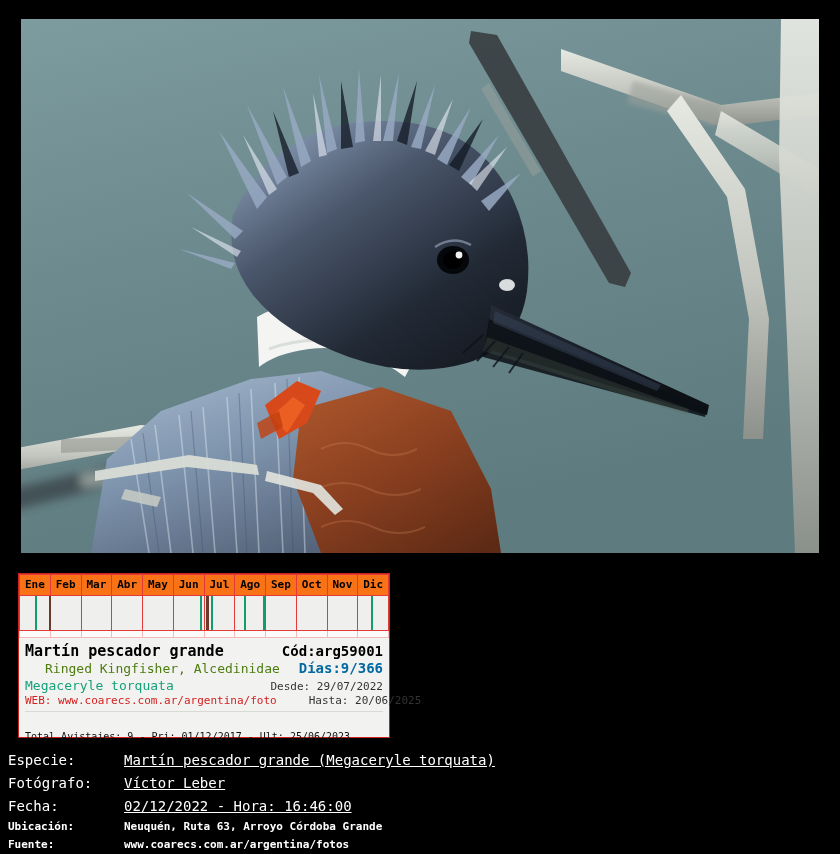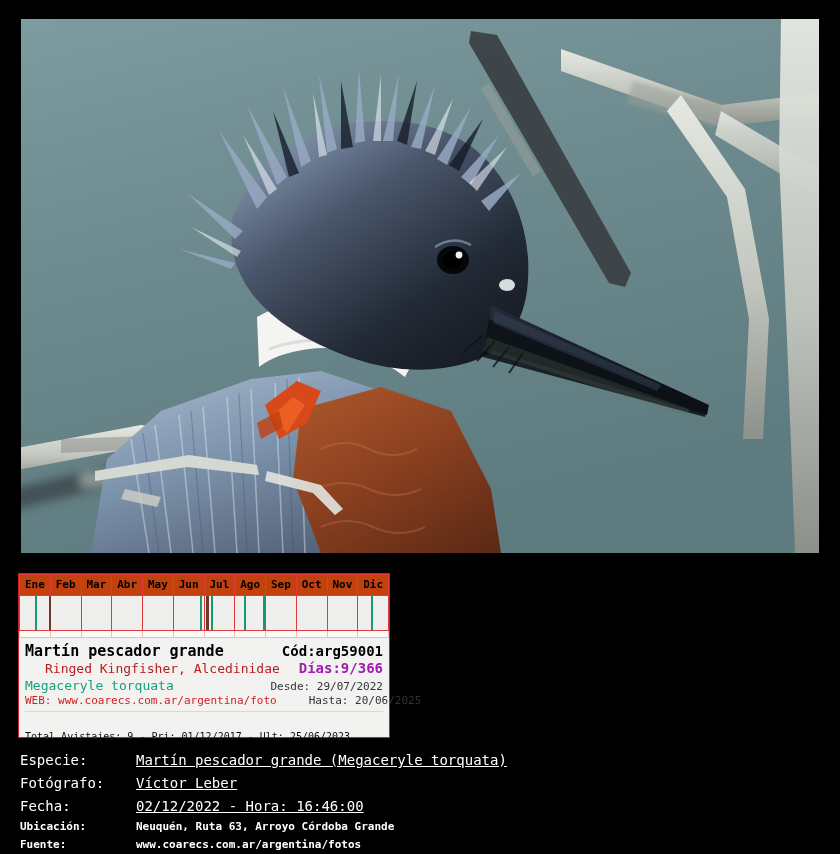--- a/index.html
+++ b/index.html
@@ -20,48 +20,48 @@
   #sighting-card{
     position:absolute;left:18px;top:573px;width:372px;height:165px;
     background:#f2f2f0;color:#000;
     border:1px solid #cf2020;
     box-sizing:border-box;
   }
   #calendar{width:100%;border-collapse:collapse;table-layout:fixed;}
   #calendar th{
     border:1px solid #e23a3a;
     font:bold 11px/1 "DejaVu Sans Mono","Liberation Mono",monospace;
-    padding:4px 0 5px 0;text-align:center;color:#000;background:#c2410c;
+    padding:4px 0 5px 0;text-align:center;color:#000;background:#f97316;
   }
   #calendar td.monthcell{
     border:1px solid #e23a3a;height:34px;padding:0;background:#efefed;
     position:relative;
   }
   #calendar tr.spacer td{
     border:1px solid #f4b9b9;height:6px;padding:0;background:#fbfbfa;
   }
   .tick{position:absolute;top:0;bottom:0;width:2px;background:#139c6e;}
   .tick.dark{background:#6a3a2a;width:3px;}
 
   
   .card-text{padding:4px 6px 0 6px;}
   .row{display:flex;align-items:baseline;white-space:nowrap;}
   .l1-name{font:bold 15px/1.2 "DejaVu Sans Mono","Liberation Mono",monospace;color:#000;}
   .l1-cod{font:bold 14px/1.2 "DejaVu Sans Mono","Liberation Mono",monospace;color:#000;margin-left:auto;}
-  .l2-en{font:13px/1.25 "DejaVu Sans Mono","Liberation Mono",monospace;color:#b91c1c;padding-left:20px;}
-  .l2-dias{font:bold 14px/1.25 "DejaVu Sans Mono","Liberation Mono",monospace;color:#a21caf;margin-left:auto;text-align:center;}
+  .l2-en{font:13px/1.25 "DejaVu Sans Mono","Liberation Mono",monospace;color:#4d7c0f;padding-left:20px;}
+  .l2-dias{font:bold 14px/1.25 "DejaVu Sans Mono","Liberation Mono",monospace;color:#0369a1;margin-left:auto;text-align:center;}
   .l3-sci{font:13px/1.25 "DejaVu Sans Mono","Liberation Mono",monospace;color:#17a07a;}
   .l3-desde{font:11px/1.25 "DejaVu Sans Mono","Liberation Mono",monospace;color:#333;margin-left:auto;}
   .l4-web{font:11px/1.3 "DejaVu Sans Mono","Liberation Mono",monospace;color:#d32020;}
   .l4-hasta{font:11px/1.3 "DejaVu Sans Mono","Liberation Mono",monospace;color:#333;margin-left:auto;padding-left:32px;}
   .l5-total{font:10px/1.3 "DejaVu Sans Mono","Liberation Mono",monospace;color:#111;
             border-top:1px solid #d9d9d6;margin-top:3px;padding-top:18px;}
 
   
-  #meta{position:absolute;left:20px;top:750px;width:810px;}
+  #meta{position:absolute;left:8px;top:750px;width:810px;}
   .meta-row{display:flex;align-items:baseline;margin-bottom:2px;}
   .meta-row.big .k{font:14px/1.5 "DejaVu Sans Mono","Liberation Mono",monospace;color:#fff;width:116px;flex:none;}
   .meta-row.big .v{font:14px/1.5 "DejaVu Sans Mono","Liberation Mono",monospace;color:#fff;text-decoration:underline;}
   .meta-row.small .k{font:bold 11px/1.45 "DejaVu Sans Mono","Liberation Mono",monospace;color:#fff;width:116px;flex:none;}
   .meta-row.small .v{font:bold 11px/1.45 "DejaVu Sans Mono","Liberation Mono",monospace;color:#fff;}
 </style>
 </head>
 <body>
 
 <div id="photo-panel">

